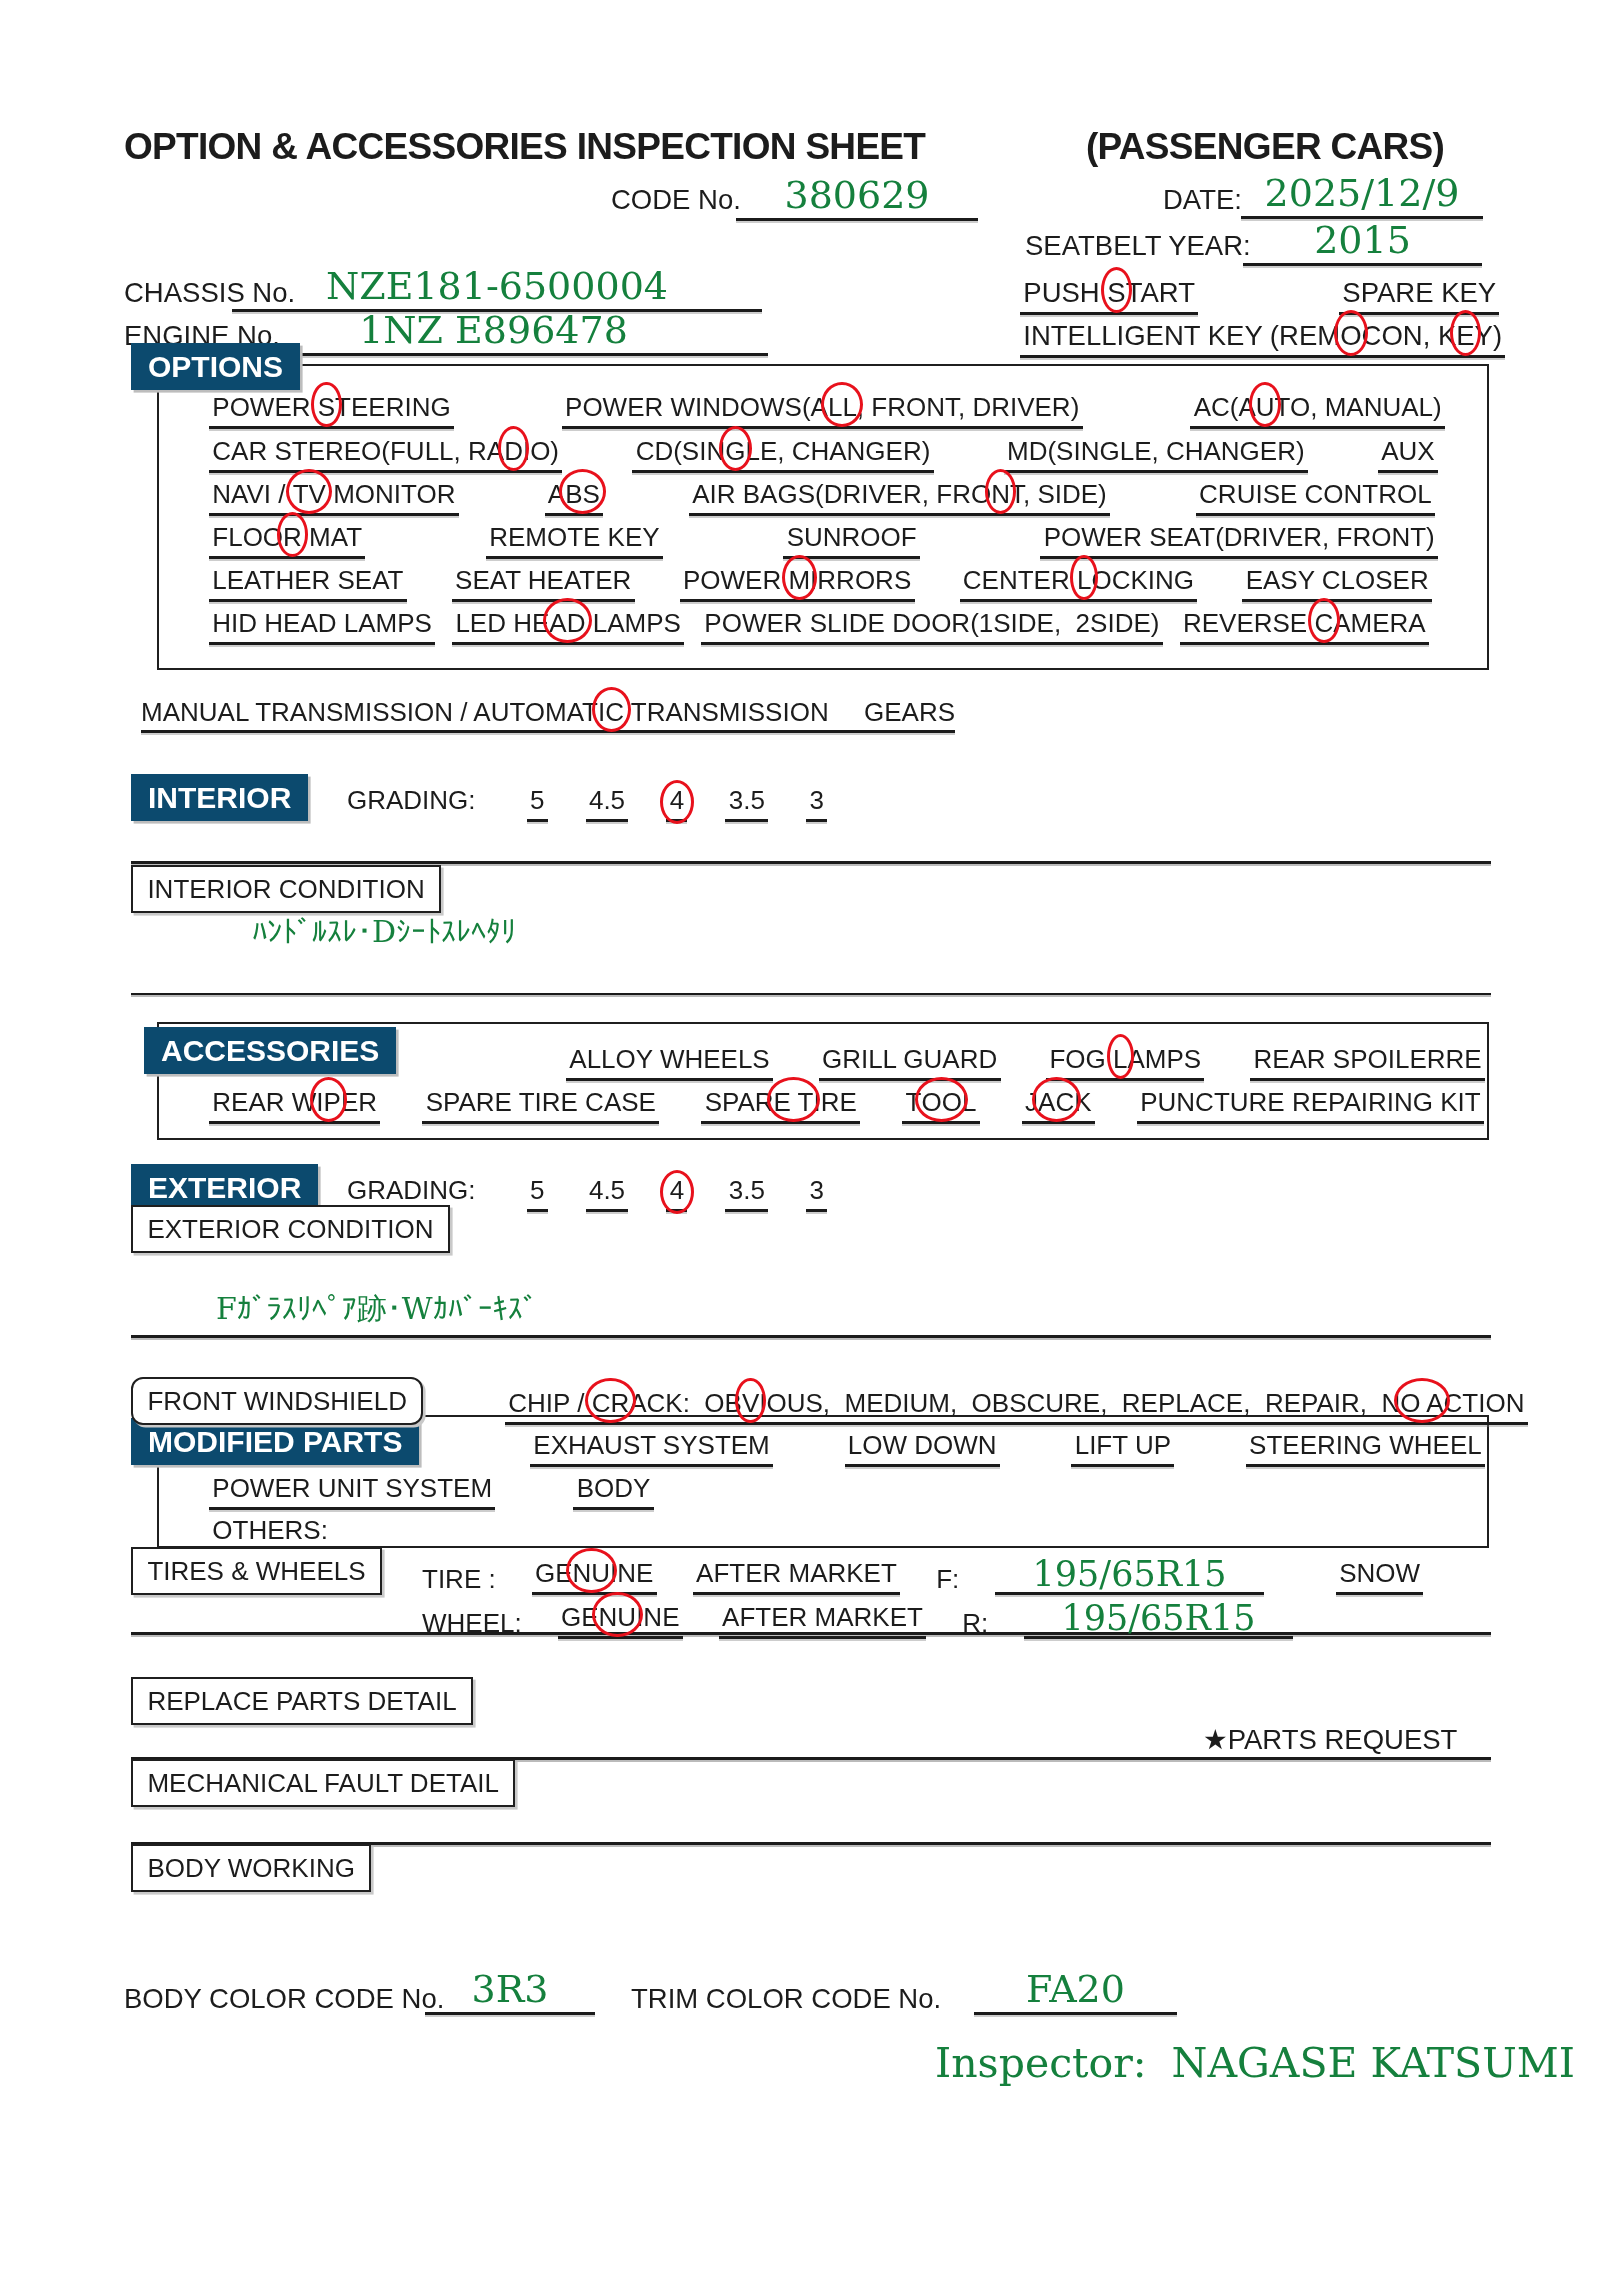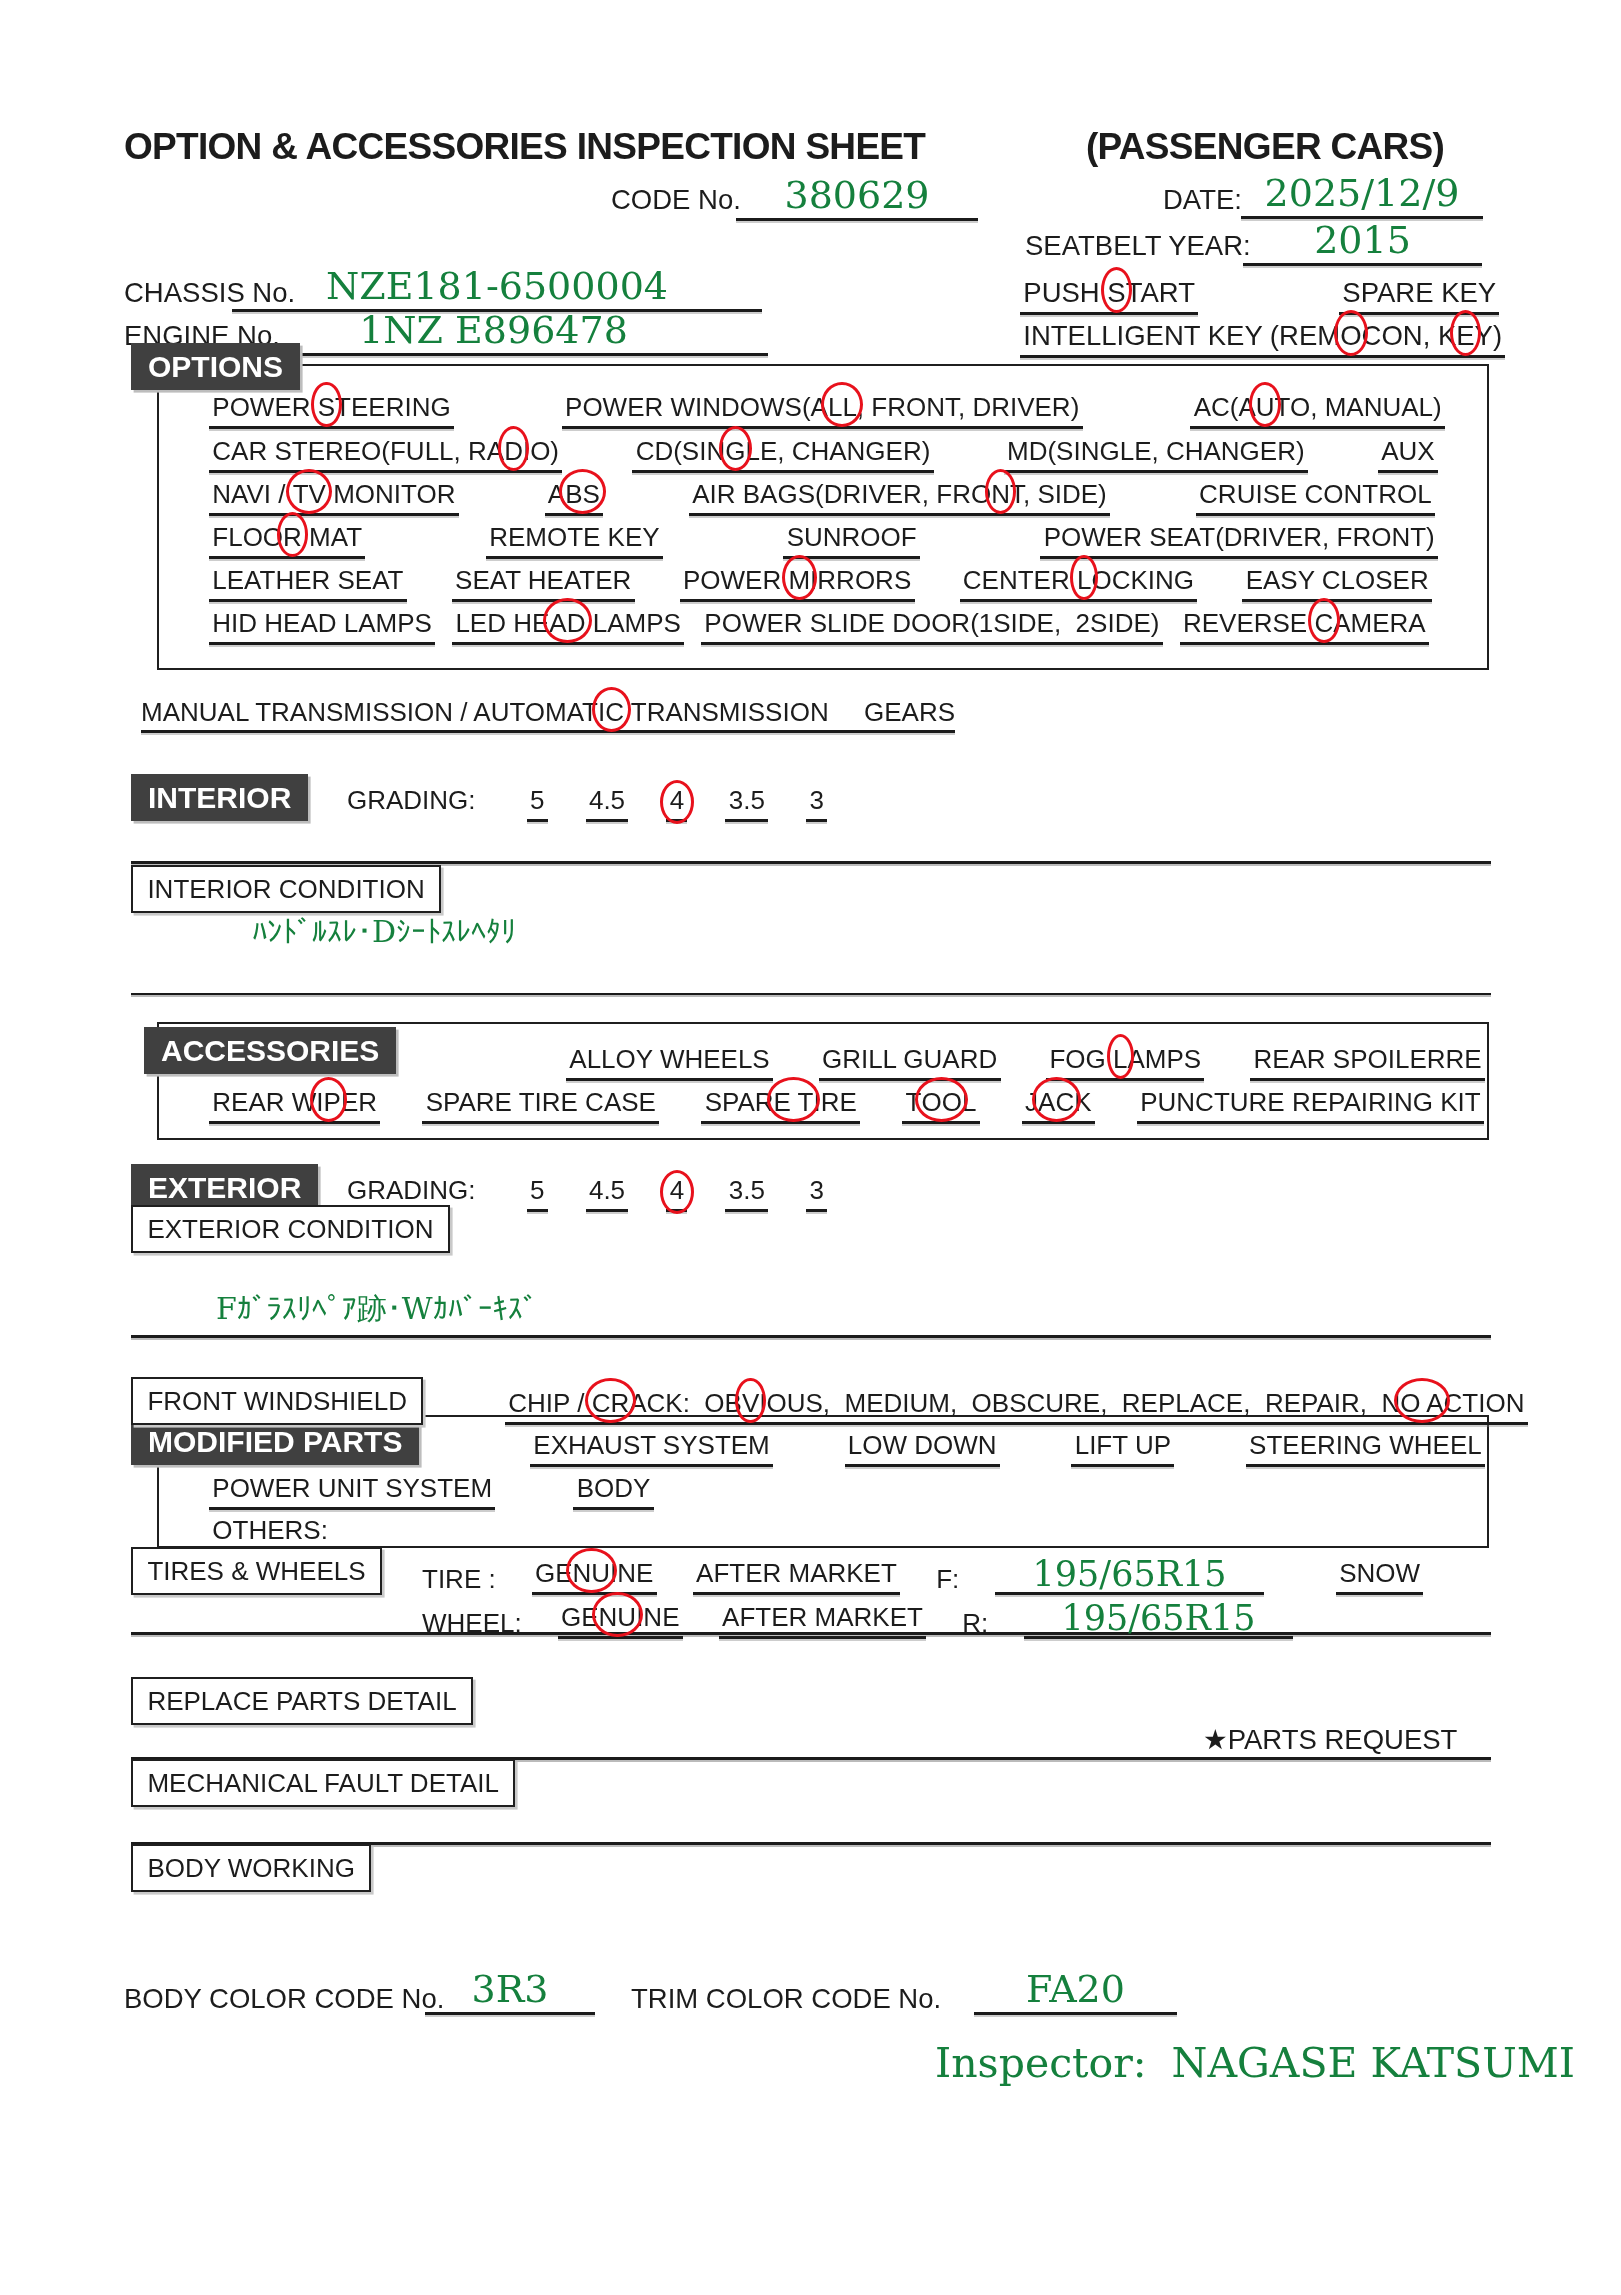--- a/index.html
+++ b/index.html
@@ -1,21 +1,21 @@
 <!DOCTYPE html>
 <html style="font-size:10.5px"><head>
 <meta charset="utf-8">
 <style>
   html,body{margin:0;padding:0;background:#ffffff;}
   #sheet{position:relative;width:1622px;height:2295px;background:#ffffff;
          font-family:"Liberation Sans",sans-serif;color:#1c1c1c;overflow:hidden;}
   .abs{position:absolute;white-space:nowrap;}
   .lbl{font-size:27.5px;}
   .big{font-size:37px;font-weight:bold;letter-spacing:-0.7px;}
-  .bbox{position:absolute;background:#404040;color:#ffffff;font-weight:bold;
+  .bbox{position:absolute;background:#0c4a6e;color:#ffffff;font-weight:bold;
         font-size:30px;padding:6.5px 17px;z-index:5;box-shadow:2.6px 2.6px 0 #bdbdbd;}
   .wbox{position:absolute;background:#ffffff;border:2.6px solid #1f1f1f;font-size:26px;
         padding:6.5px 14.4px;z-index:6;box-shadow:2.6px 2.6px 0 #c9c9c9;}
   .obox{position:absolute;border:2.6px solid #1f1f1f;z-index:1;}
   .hline{position:absolute;background:#1b1b1b;height:2.6px;z-index:0;box-shadow:0 2px 0 #bbbbbb;}
   .row{position:absolute;display:flex;font-size:26px;white-space:pre;z-index:4;}
   .sb{justify-content:space-between;}
   .item{white-space:pre;}
   .u{border-bottom:3.3px solid #1b1b1b;box-shadow:0 2px 0 rgba(130,130,130,.4);
      padding:0 3.3px 3.3px 3.3px;display:inline-block;}
@@ -87,21 +87,21 @@
 
   <div class="bbox" style="left:131px;top:1164px;">EXTERIOR</div>
   <div class="row grade-row" style="left:347px;top:1175px;gap:38px;">
     <span style="margin-right:13px;">GRADING:</span>
     <span style="display:flex;gap:38px;"><span class="item u"><span>5</span></span><span class="item u"><span>4.5</span></span><span class="item u"><span class="c">4</span></span><span class="item u"><span>3.5</span></span><span class="item u"><span>3</span></span></span>
   </div>
   <div class="wbox" style="left:131px;top:1205px;">EXTERIOR CONDITION</div>
   <div class="note bv" style="left:216px;top:1245px;margin-top:44px;">Fｶﾞﾗｽﾘﾍﾟｱ跡･Wｶﾊﾞｰｷｽﾞ</div>
   <div class="hline" style="left:131px;top:1335px;width:1360px;"></div>
 
-  <div class="wbox" style="left:131px;top:1377px;">FRONT WINDSHIELD</div>
+  <div class="wbox" style="left:131px;top:1377px;border-radius:12px;">FRONT WINDSHIELD</div>
   <div class="row" style="left:505px;top:1388px;"><span class="u"><span>CHIP / </span><span class="c">CR</span><span>ACK:  OB</span><span class="c">V</span><span>IOUS,  MEDIUM,  OBSCURE,  REPLACE,  REPAIR,  N</span><span class="c">O A</span><span>CTION</span></span></div>
   <div class="obox" style="left:157px;top:1415px;width:1328px;height:129px;"></div>
   <div class="bbox" style="left:131px;top:1418px;">MODIFIED PARTS</div>
   <div class="row sb" style="left:530px;top:1430px;width:955px;"><span class="item u"><span>EXHAUST SYSTEM</span></span><span class="item u"><span>LOW DOWN</span></span><span class="item u"><span>LIFT UP</span></span><span class="item u"><span>STEERING WHEEL</span></span></div>
   <div class="row" style="left:209px;top:1473px;gap:78px;"><span class="item u"><span>POWER UNIT SYSTEM</span></span><span class="item u"><span>BODY</span></span></div>
   <div class="row" style="left:209px;top:1515px;"><span class="item u"><span>OTHERS:</span></span></div>
 
   <div class="wbox" style="left:131px;top:1547px;">TIRES &amp; WHEELS</div>
   <div class="row" style="left:422px;top:1558px;gap:36px;align-items:flex-end;">
     <span>TIRE :</span>

